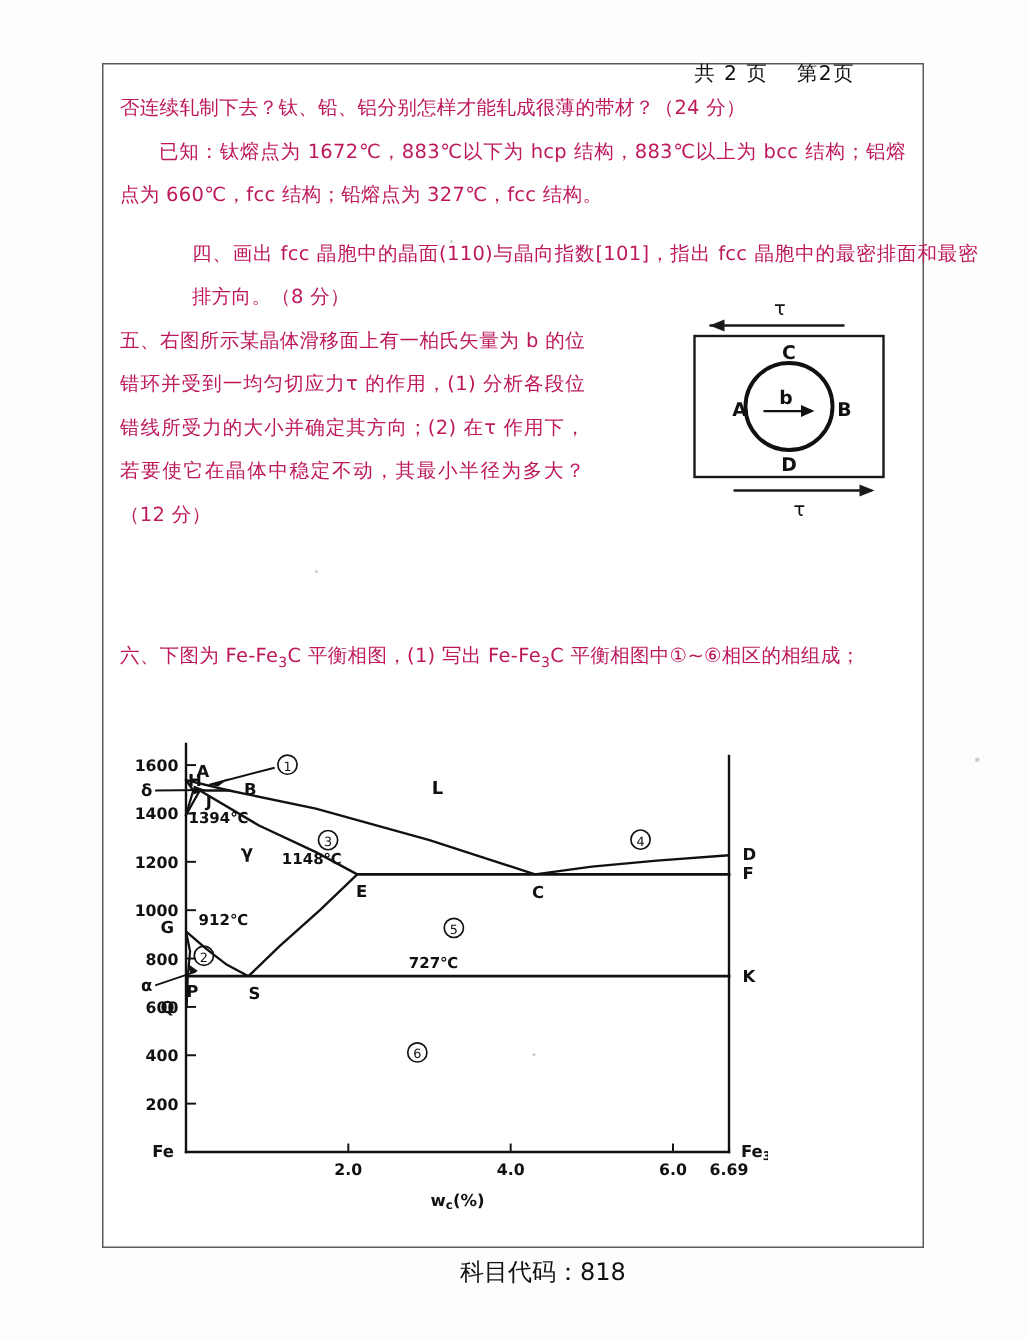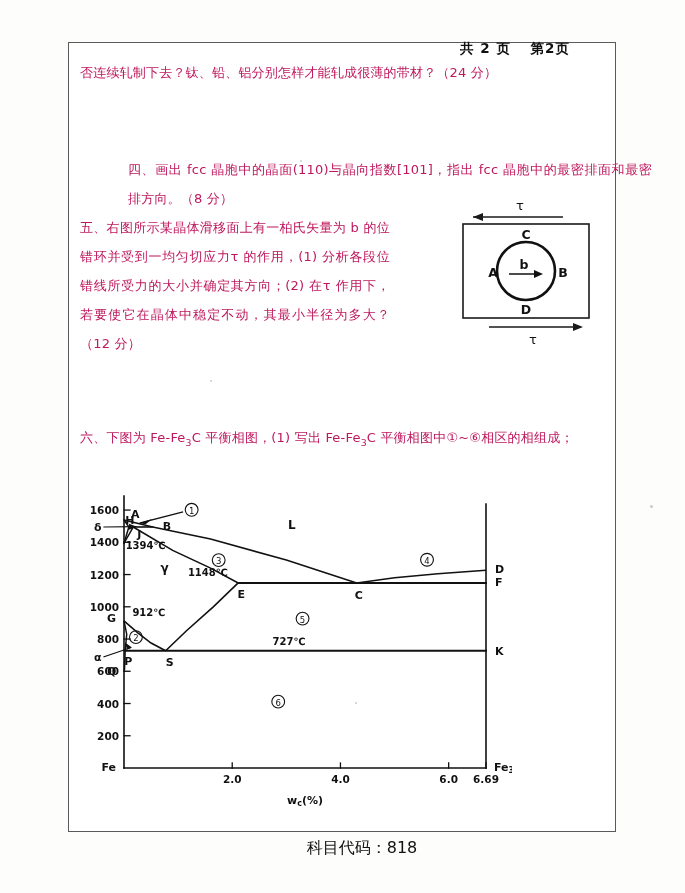--- a/index.html
+++ b/index.html
@@ -34,21 +34,21 @@
     background: #ffffff;
   }
 
   
   #header-line {
     position: absolute;
     left: 68px; top: 40px;
     width: 518px;
     text-align: right;
     font-size: 13.5px;
-    font-weight: bold;
+    font-weight: normal;
     letter-spacing: 1px;
     padding-right: 16px;
     box-sizing: border-box;
     color: #111;
   }
   #header-line span { margin-left: 14px; }
 
   
   .q-block {
     position: absolute;
@@ -150,20 +150,21 @@
 
   <div id="page-border"></div>
 
   <div id="header-line">
     <span>共 2 页</span>
     <span>第2页</span>
   </div>
 
   <div class="q-block" id="q3-tail">
     <p>否连续轧制下去？钛、铅、铝分别怎样才能轧成很薄的带材？（24 分）</p>
+    <p class="indent">已知：钛熔点为 1672℃，883℃以下为 hcp 结构，883℃以上为 bcc 结构；铝熔点为 660℃，fcc 结构；铅熔点为 327℃，fcc 结构。</p>
   </div>
 
   <div class="q-block" id="q4">
     <p>四、画出 fcc 晶胞中的晶面(110)与晶向指数[101]，指出 fcc 晶胞中的最密排面和最密排方向。（8 分）</p>
   </div>
 
   <div class="q-block" id="q5">
     <p>五、右图所示某晶体滑移面上有一柏氏矢量为 b 的位错环并受到一均匀切应力τ 的作用，(1) 分析各段位错线所受力的大小并确定其方向；(2) 在τ 作用下，若要使它在晶体中稳定不动，其最小半径为多大？（12 分）</p>
   </div>
 

